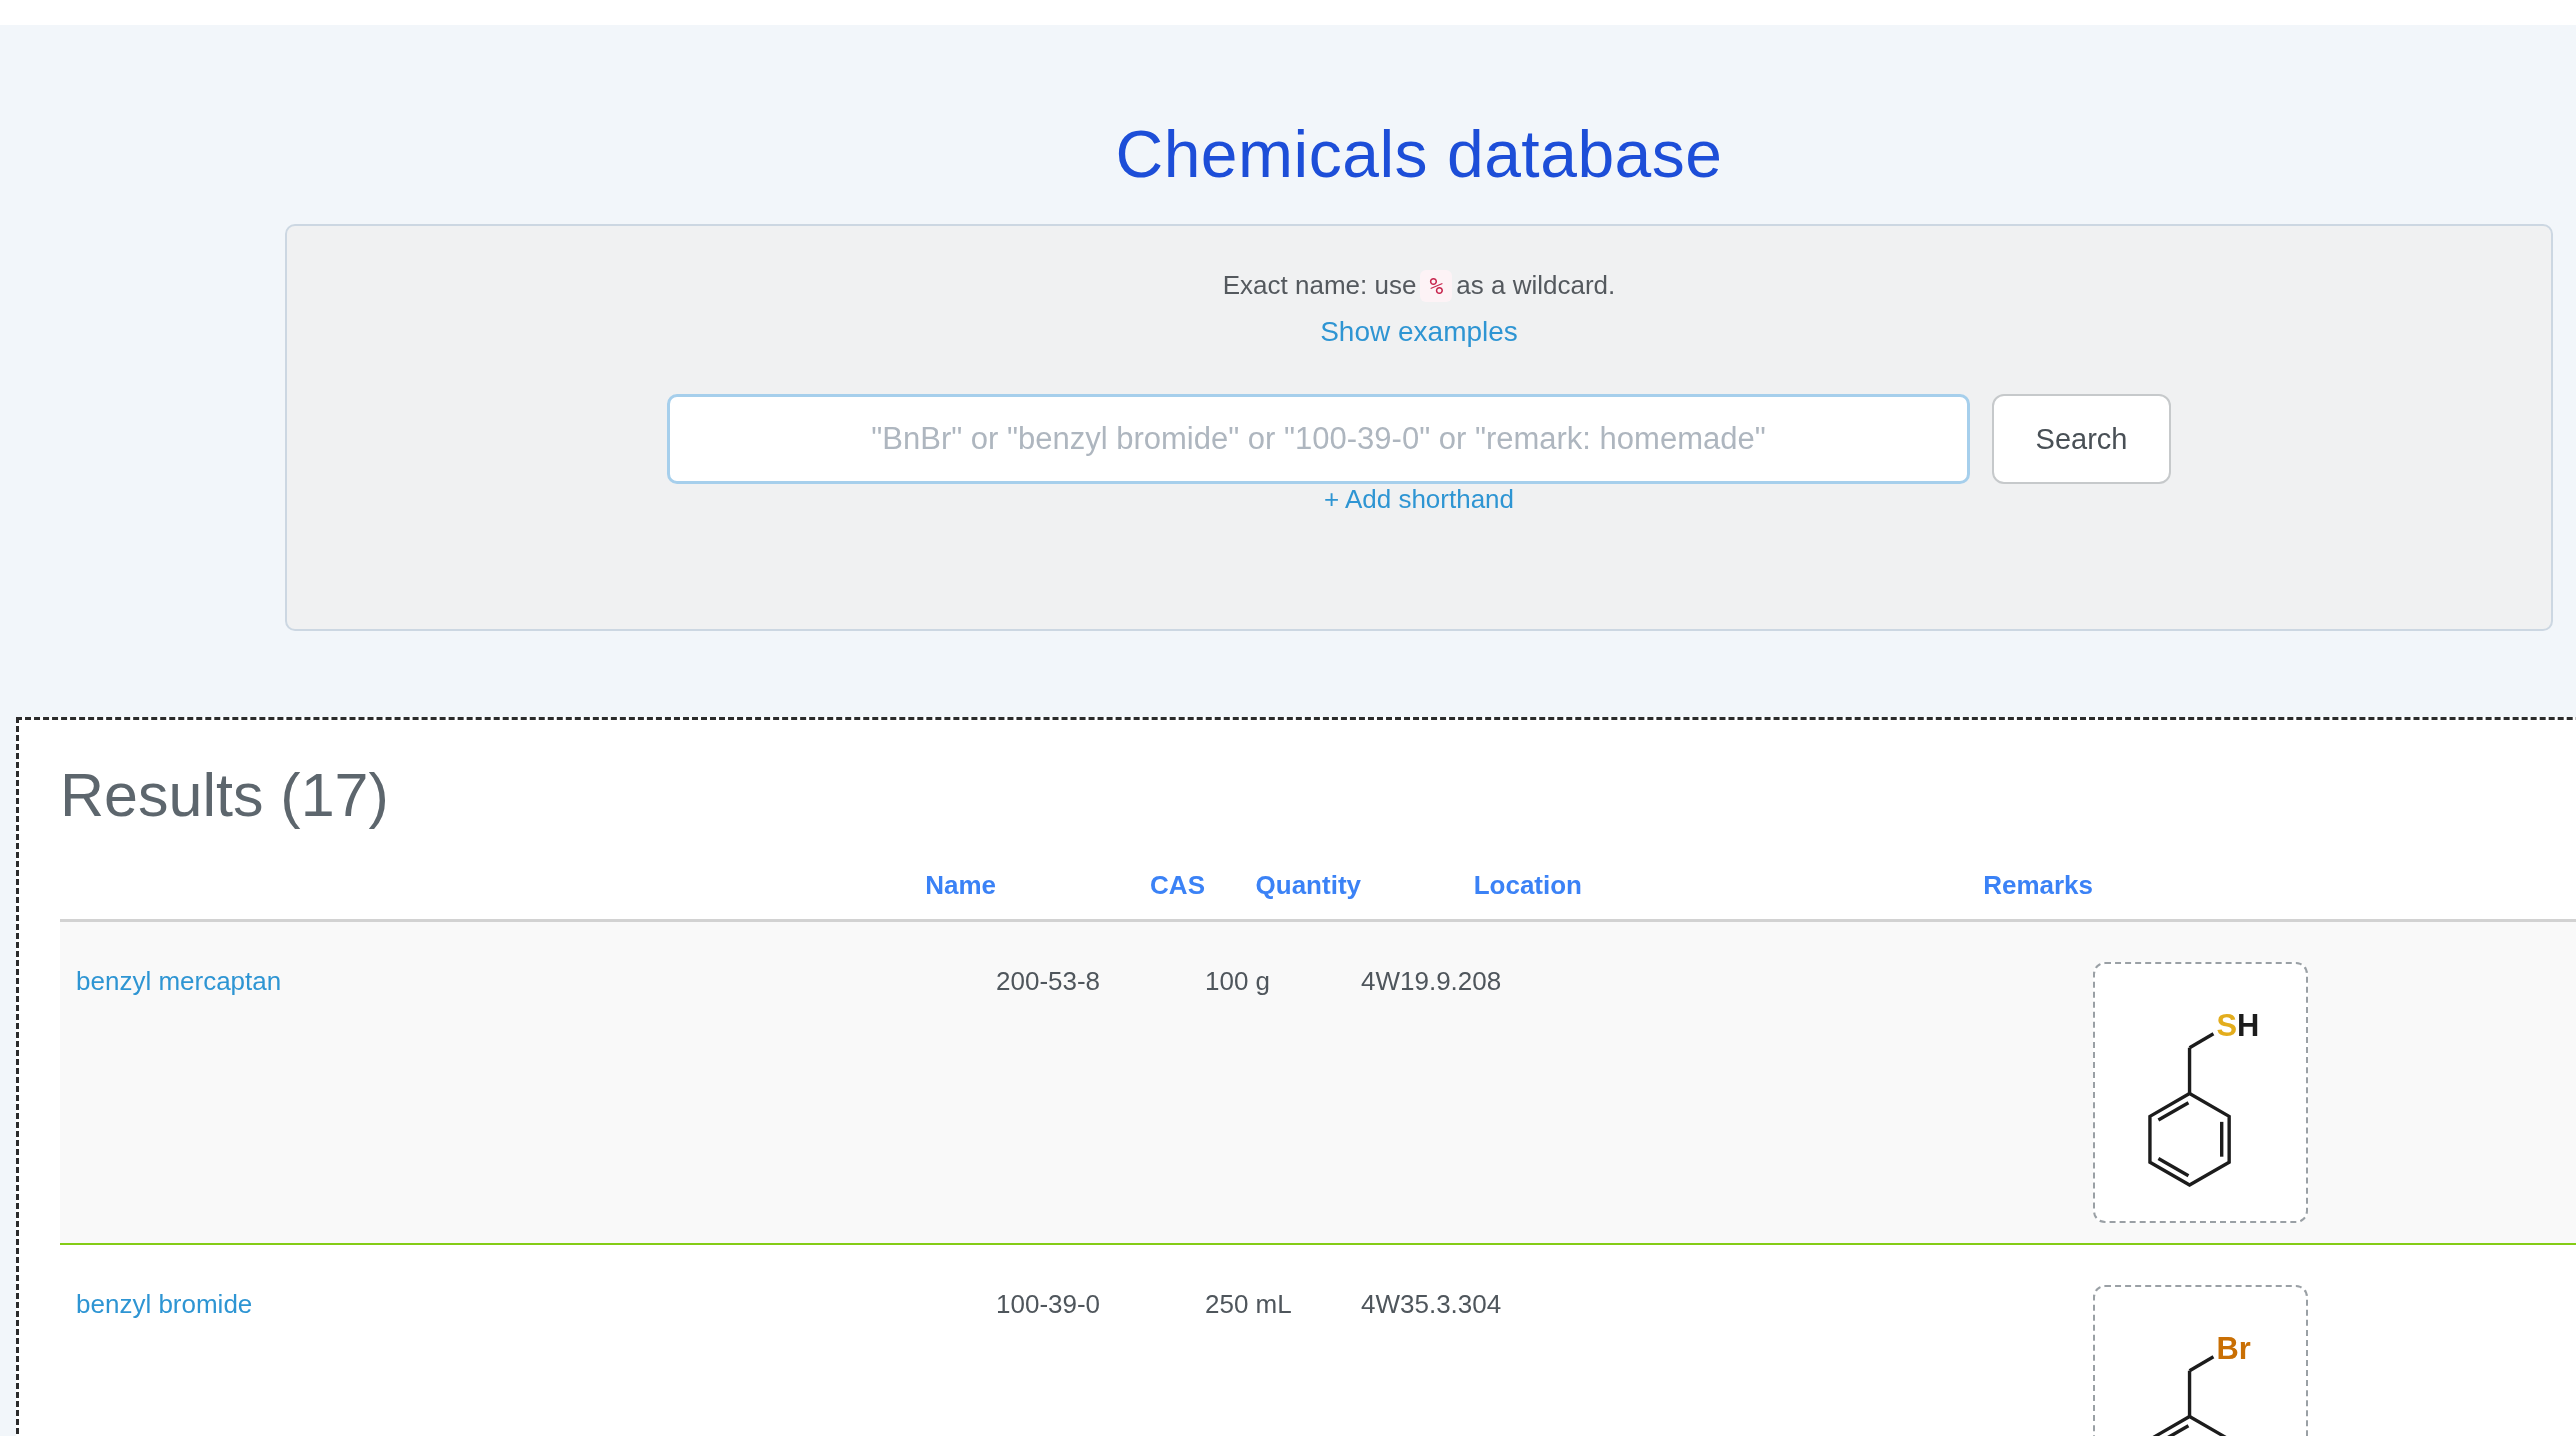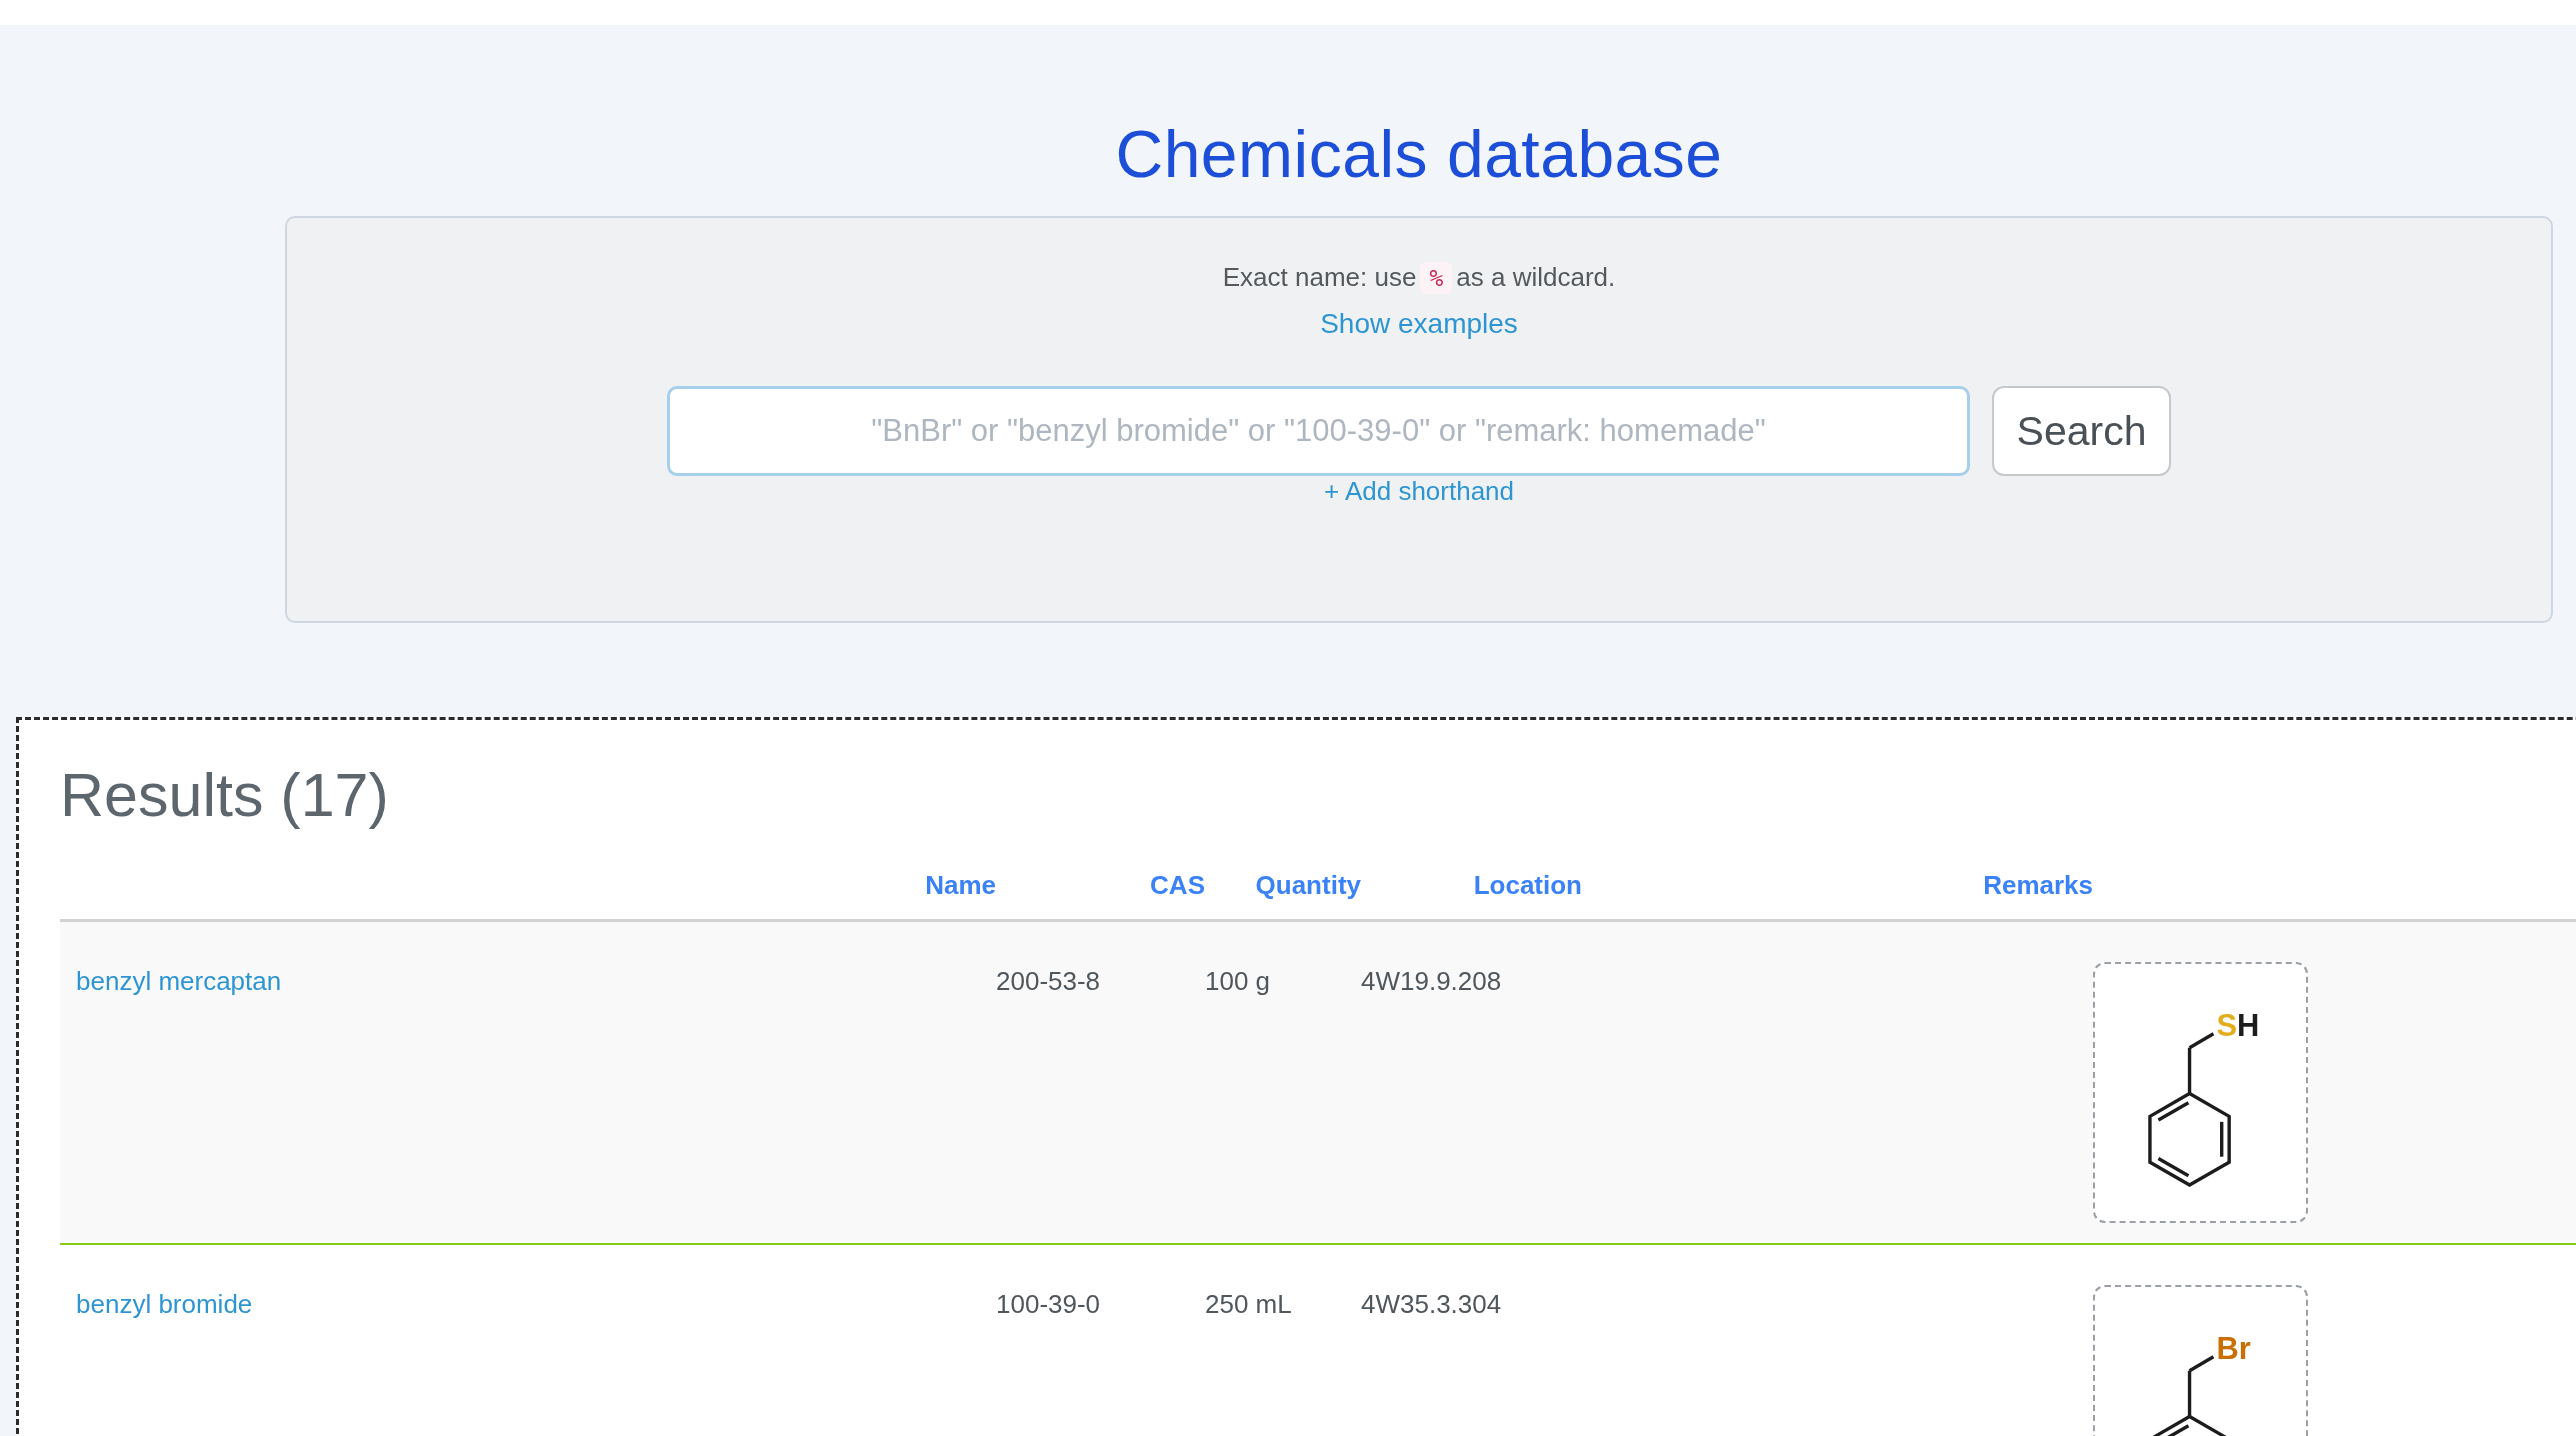--- a/index.html
+++ b/index.html
@@ -22,21 +22,21 @@
     left: 285px; top: 72px;
     width: 2268px;
     text-align: center;
     font-size: 66px;
     font-weight: 400;
     color: #1d4ed8;
     letter-spacing: 0.5px;
   }
   .search-panel {
     position: absolute;
-    left: 285px; top: 216px;
+    left: 285px; top: 224px;
     width: 2268px; height: 407px;
     box-sizing: border-box;
     background: #f0f1f2;
     border: 2px solid #ccd7e2;
     border-radius: 10px;
     text-align: center;
   }
   .hint-line {
     margin-top: 44px;
     font-size: 26px;
@@ -86,21 +86,21 @@
   }
   .search-button {
     box-sizing: border-box;
     margin-left: 22px;
     width: 179px;
     height: 90px;
     background: #ffffff;
     border: 2px solid #c6c9cb;
     border-radius: 12px;
     font-family: "Liberation Sans", sans-serif;
-    font-size: 41px;
+    font-size: 29px;
     color: #495056;
     cursor: pointer;
   }
   .add-shorthand {
     font-size: 26px;
   }
   .results-panel {
     position: absolute;
     left: 16px; top: 717px;
     width: 2755px; height: 1392px;

